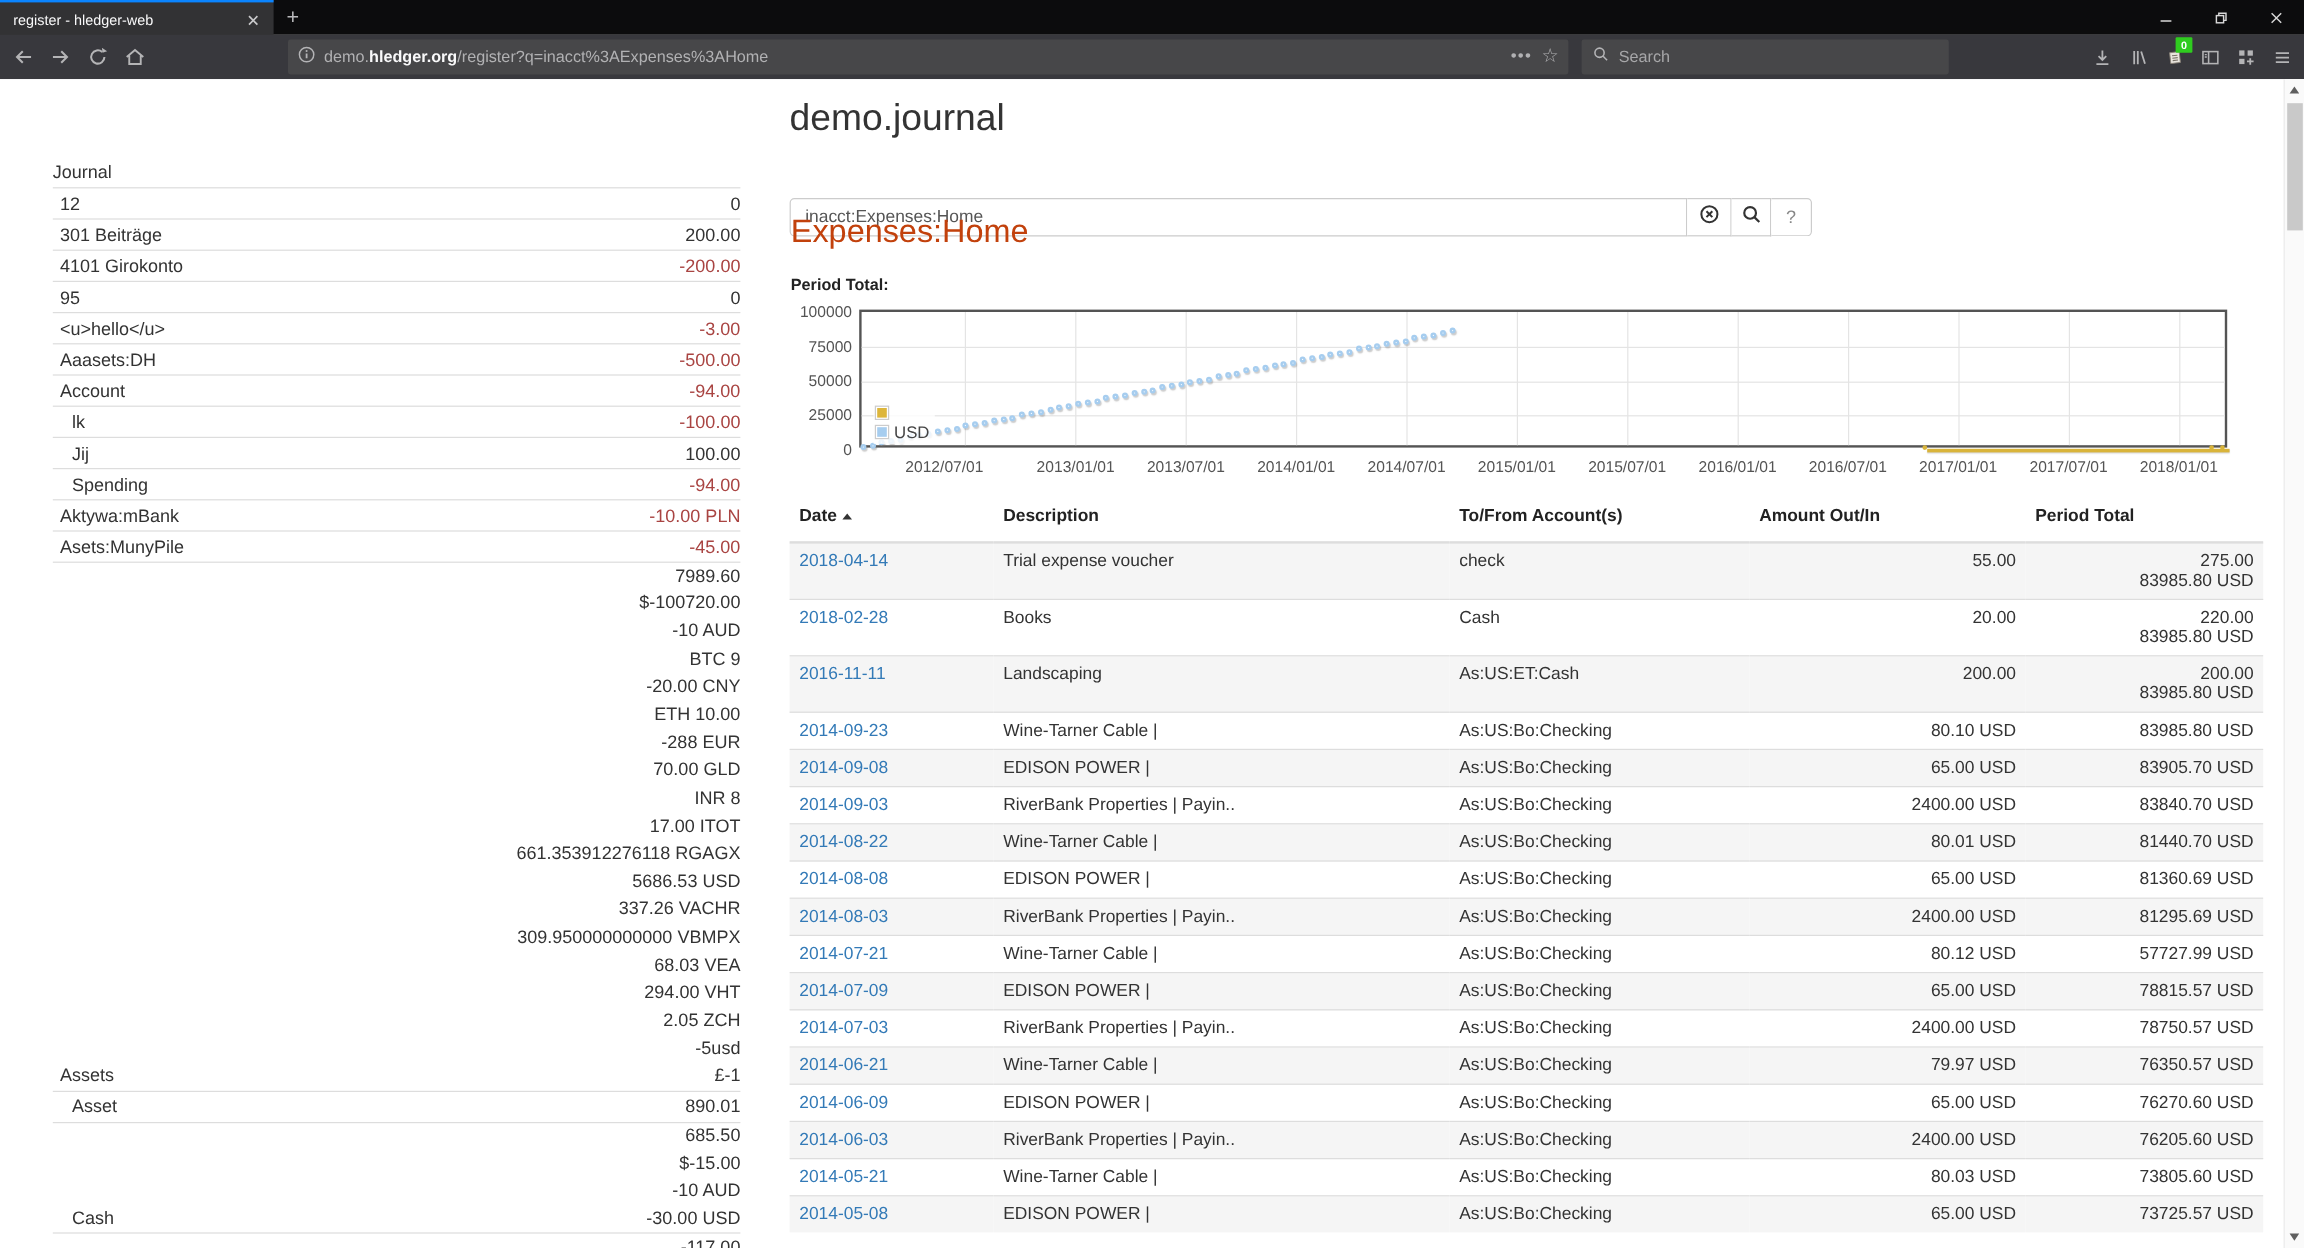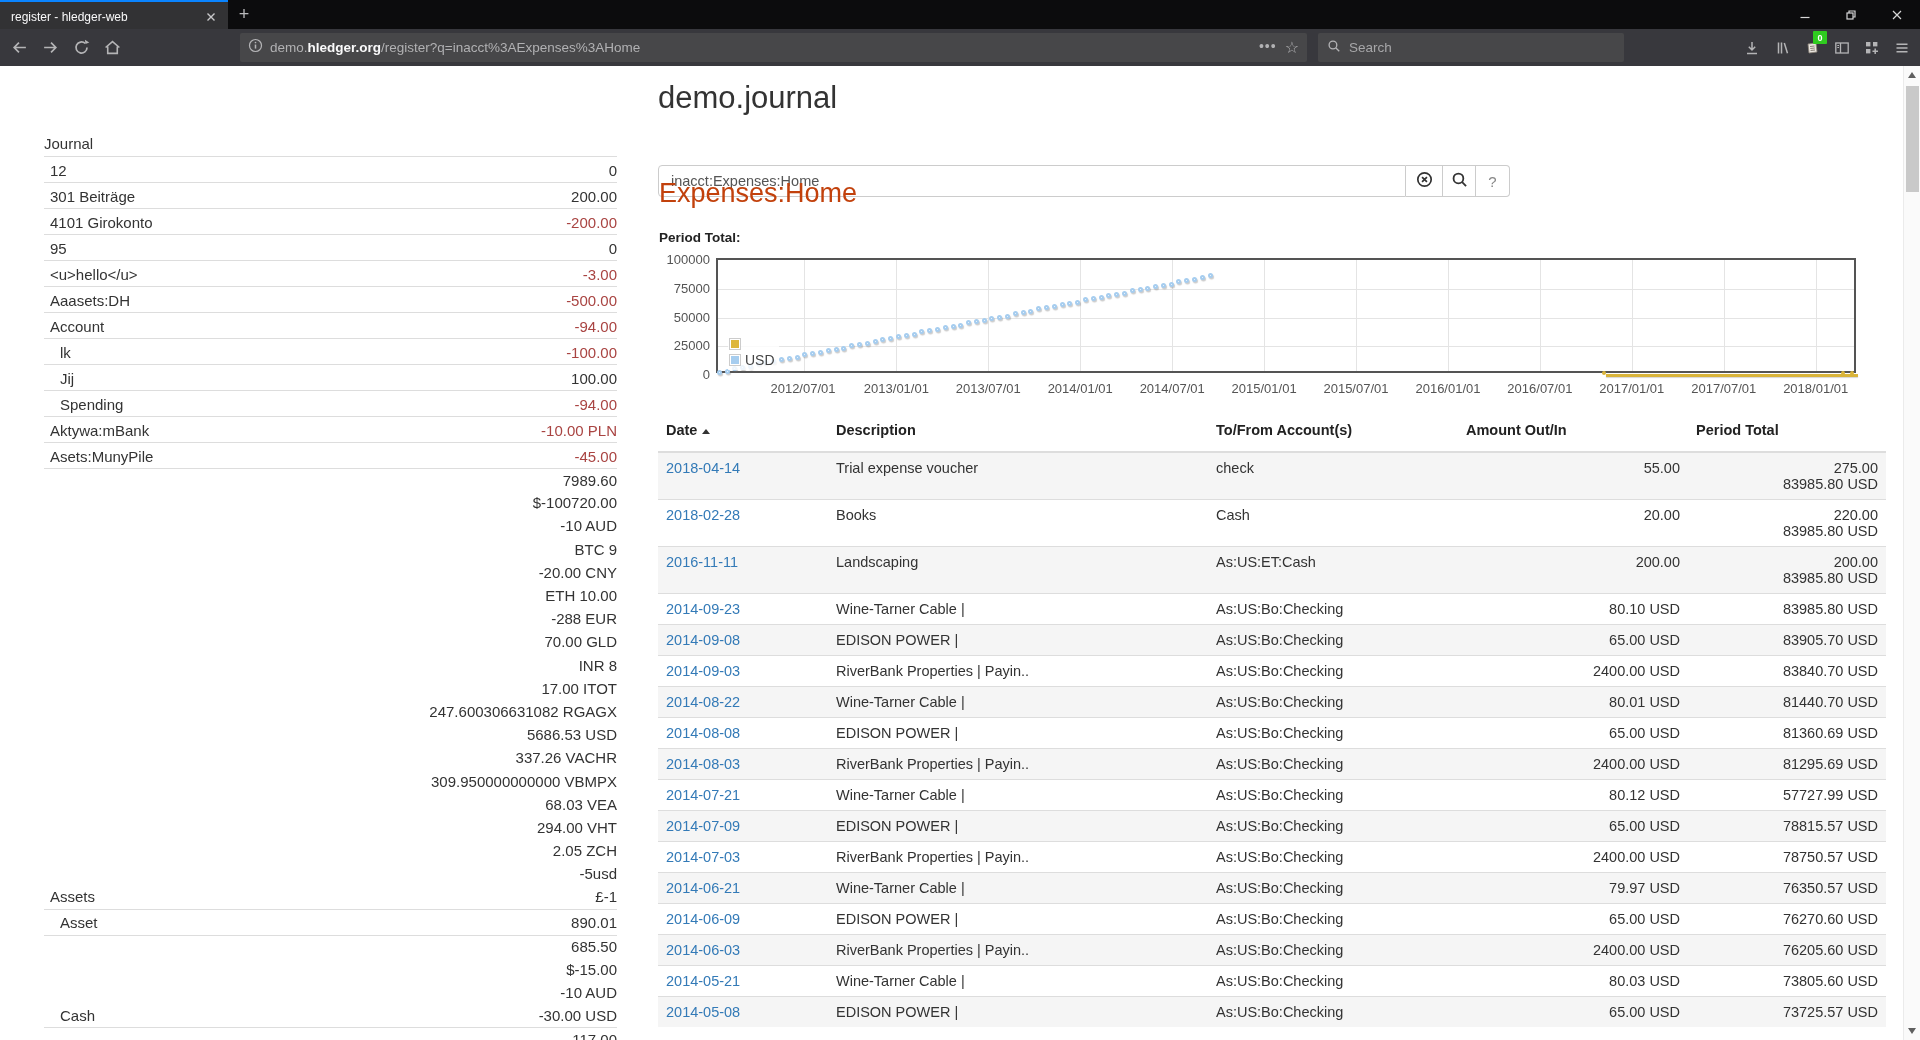--- a/index.html
+++ b/index.html
@@ -312,21 +312,21 @@
         <div class="sb-row sb-cont">
           <span class="sb-label ind0"></span>
           <span class="sb-val">INR 8</span>
         </div>
         <div class="sb-row sb-cont">
           <span class="sb-label ind0"></span>
           <span class="sb-val">17.00 ITOT</span>
         </div>
         <div class="sb-row sb-cont">
           <span class="sb-label ind0"></span>
-          <span class="sb-val">247.600306631082 RGAGX</span>
+          <span class="sb-val">661.353912276118 RGAGX</span>
         </div>
         <div class="sb-row sb-cont">
           <span class="sb-label ind0"></span>
           <span class="sb-val">5686.53 USD</span>
         </div>
         <div class="sb-row sb-cont">
           <span class="sb-label ind0"></span>
           <span class="sb-val">337.26 VACHR</span>
         </div>
         <div class="sb-row sb-cont">
@@ -499,21 +499,21 @@
                 <span></span>
               </div>
               <div class="leg-row">
                 <span class="leg-sw">
                   <i style="background: rgb(166, 205, 239);"></i>
                 </span>
                 <span>USD</span>
               </div>
             </div>
           </div>
-      <div class="xlab" style="left: 99px;">2012/07/01</div>
+      <div class="xlab" style="left: 83px;">2012/07/01</div>
           <div class="xlab" style="left: 192.4px;">2013/01/01</div>
           <div class="xlab" style="left: 284.3px;">2013/07/01</div>
           <div class="xlab" style="left: 376.2px;">2014/01/01</div>
           <div class="xlab" style="left: 468.2px;">2014/07/01</div>
           <div class="xlab" style="left: 560.1px;">2015/01/01</div>
           <div class="xlab" style="left: 652px;">2015/07/01</div>
           <div class="xlab" style="left: 744px;">2016/01/01</div>
           <div class="xlab" style="left: 835.9px;">2016/07/01</div>
           <div class="xlab" style="left: 927.8px;">2017/01/01</div>
           <div class="xlab" style="left: 1019.8px;">2017/07/01</div>

